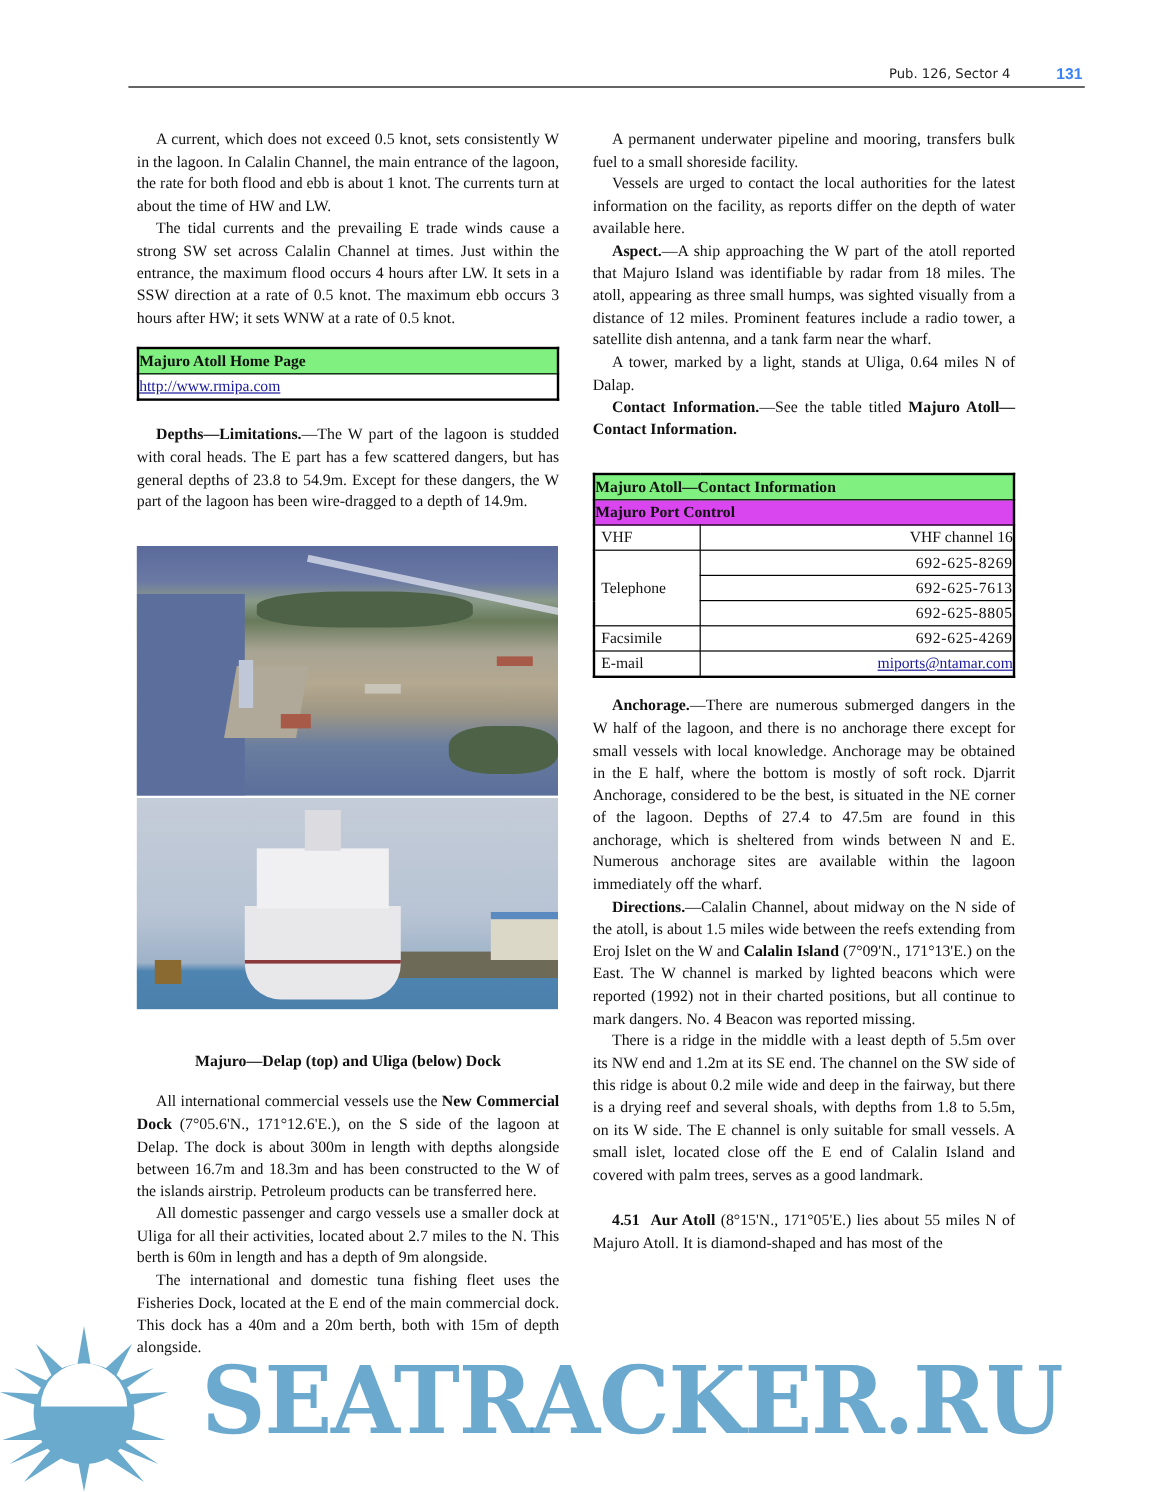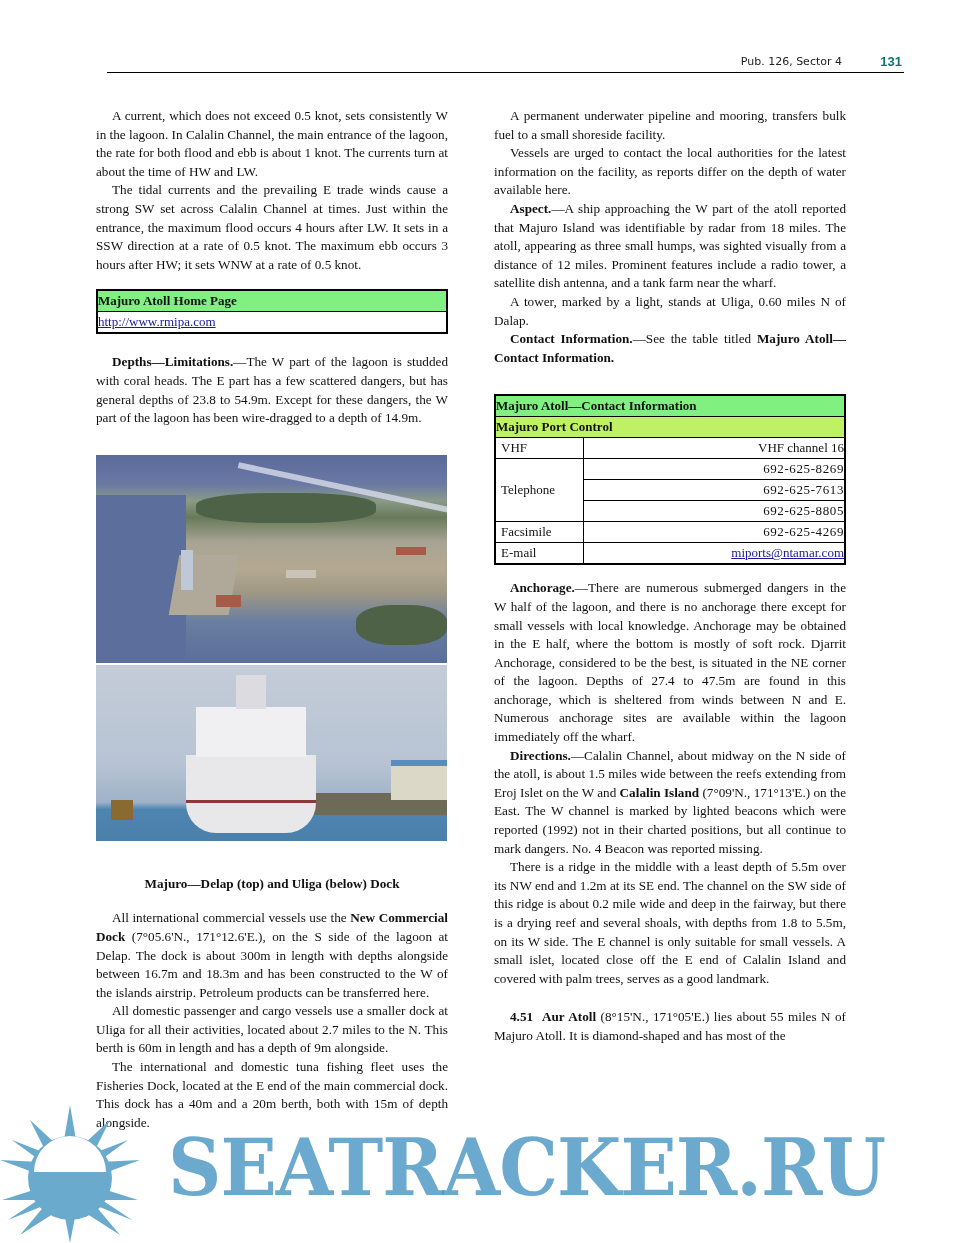--- a/index.html
+++ b/index.html
@@ -3,30 +3,30 @@
 <meta charset="utf-8">
 <style>
   html, body { margin:0; padding:0; background:#ffffff; }
   body { width:961px; height:1243px; position:relative; overflow:hidden;
          font-family:"Liberation Serif", serif; color:#111; }
   .header { position:absolute; left:107px; top:52px; width:797px; height:20px;
             border-bottom:1.5px solid #000; }
   .hdr-pub { position:absolute; right:62px; top:3px; font-family:"DejaVu Sans", sans-serif;
              font-size:11px; color:#222; }
   .hdr-page { position:absolute; right:2px; top:2px; font-family:"Liberation Sans", sans-serif;
-              font-size:13px; font-weight:bold; color:#0f766e; }
+              font-size:13px; font-weight:bold; color:#3b82f6; }
   .col { position:absolute; width:352px; font-size:13.2px; line-height:18.6px; text-align:justify; }
-  .col-left { left:96px; top:107px;font-family:Liberation Serif, serif; }
+  .col-left { left:114px; top:107px;font-family:Liberation Serif, serif; }
   .col-right { left:494px; top:107px; }
   p { margin:0; text-indent:16px; }
   b { font-weight:bold; }
   .ref-table { border-collapse:collapse; width:352px; margin:15px 0 19px 0; border:2px solid #000; }
   .ref-table td { border:1.5px solid #000; text-align:left; font-size:13px; padding:0; height:20px; line-height:20px; }
   .green { background:#80f080; font-weight:bold; }
-  .yellow { background:#bef264; font-weight:bold; }
+  .yellow { background:#d946ef; font-weight:bold; }
   a { color:#1a1a9a; text-decoration:underline; }
   .contact td.lbl { text-align:left; padding-left:5px; width:82px; }
   .contact td.val { text-align:right; padding-left:5px; }
   .contact td.val.mono { letter-spacing:0.6px; }
   .contact { margin:27px 0 14px 0; }
   .photo { width:351px; margin:27px 0 0 0; }
   .photo-top { height:208px; position:relative; overflow:hidden;
     background:linear-gradient(180deg,#5a6a9a 0%,#6a78a4 14%,#8a9a88 22%,#687a5a 30%,#a8a494 42%,#b4a890 55%,#a09884 66%,#6a7ea0 80%,#5a6e9a 100%); }
   .photo-top .water { position:absolute; left:0; top:40px; width:90px; height:168px; background:#5c6e9c; }
   .photo-top .dock { position:absolute; left:78px; top:100px; width:60px; height:60px; background:#b0a898; transform:skewX(-10deg); }
@@ -100,21 +100,21 @@
 
   <p><span>All international commercial vessels use the </span><b>New Commercial Dock</b><span> (7°05.6'N., 171°12.6'E.), on the S side of the lagoon at Delap. The dock is about 300m in length with depths alongside between 16.7m and 18.3m and has been constructed to the W of the islands airstrip. Petroleum products can be transferred here.</span></p>
   <p>All domestic passenger and cargo vessels use a smaller dock at Uliga for all their activities, located about 2.7 miles to the N. This berth is 60m in length and has a depth of 9m alongside.</p>
   <p>The international and domestic tuna fishing fleet uses the Fisheries Dock, located at the E end of the main commercial dock. This dock has a 40m and a 20m berth, both with 15m of depth alongside.</p>
 </div>
 
 <div class="col col-right">
   <p>A permanent underwater pipeline and mooring, transfers bulk fuel to a small shoreside facility.</p>
   <p>Vessels are urged to contact the local authorities for the latest information on the facility, as reports differ on the depth of water available here.</p>
   <p><b>Aspect.</b><span>—A ship approaching the W part of the atoll reported that Majuro Island was identifiable by radar from 18 miles. The atoll, appearing as three small humps, was sighted visually from a distance of 12 miles. Prominent features include a radio tower, a satellite dish antenna, and a tank farm near the wharf.</span></p>
-  <p>A tower, marked by a light, stands at Uliga, 0.60 miles N of Dalap.</p>
+  <p>A tower, marked by a light, stands at Uliga, 0.64 miles N of Dalap.</p>
   <p><b>Contact Information.</b><span>—See the table titled </span><b>Majuro Atoll—Contact Information.</b></p>
 
   <table class="ref-table contact">
     <tbody>
         <tr>
           <td colspan="2" class="green">Majuro Atoll—Contact Information</td>
         </tr>
     <tr>
           <td colspan="2" class="yellow">Majuro Port Control</td>
         </tr>

